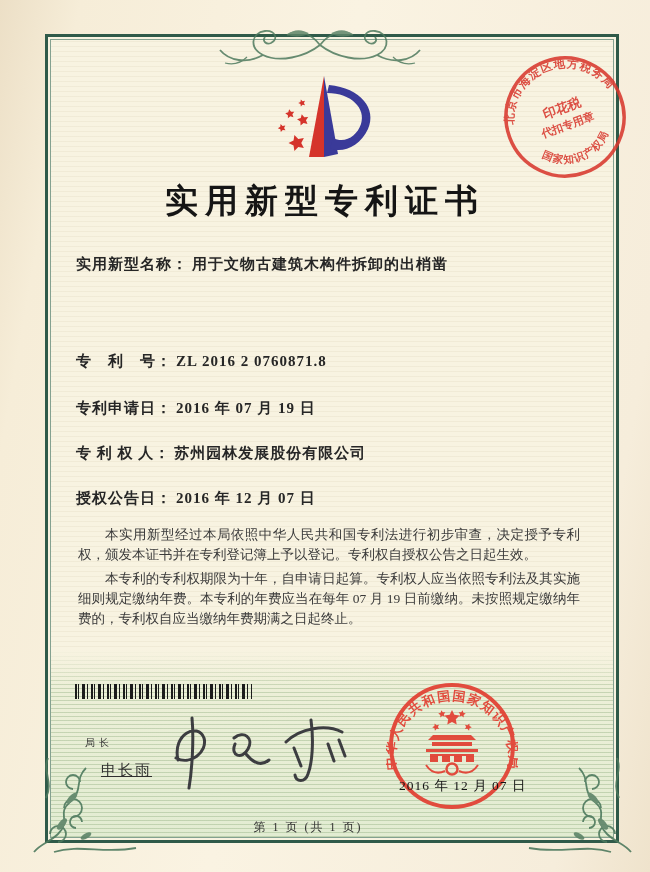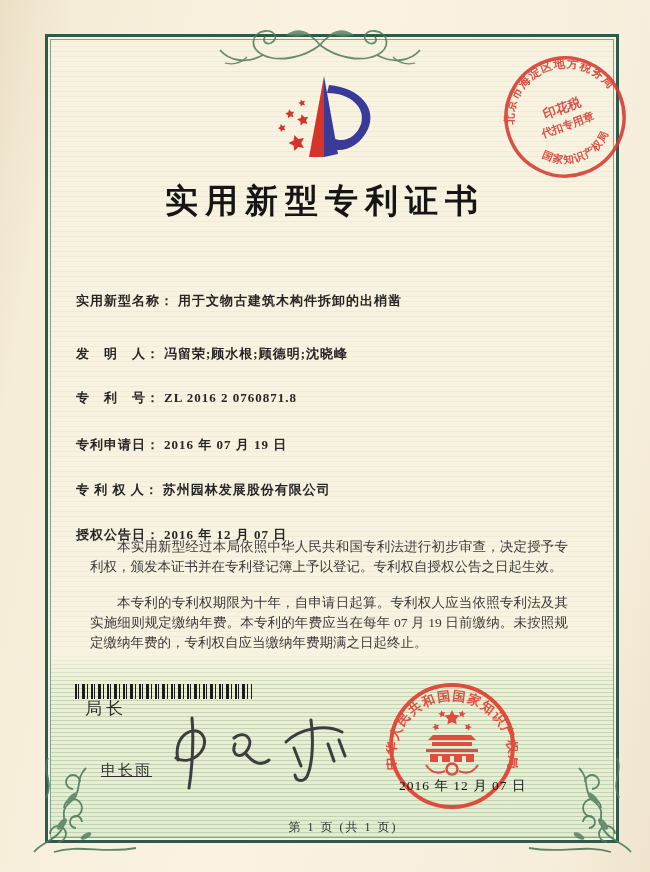--- a/index.html
+++ b/index.html
@@ -18,35 +18,35 @@
   .green-zone{position:absolute; left:3px; right:3px; bottom:3px; height:188px;
     background:
       repeating-linear-gradient(0deg, rgba(112,150,96,0.30) 0 1px, transparent 1px 4px),
       linear-gradient(180deg,#eff0d9,#e2ecd2);}
   .green-zone::before{content:''; position:absolute; left:0; right:0; top:0; height:38px;
     background:linear-gradient(#f8f3e1, rgba(248,243,225,0));}
   
   .cert-number{left:75px; top:81px; font-size:14.5px; letter-spacing:2.5px; color:#3a3a3a;}
   .title{left:0; width:650px; top:179px; text-align:center; font-size:33px; font-weight:bold;
     letter-spacing:7px; color:#151515;}
-  .field{position:absolute; left:76px; font-size:13px; color:#262626; font-weight:600;
-    letter-spacing:1px; white-space:nowrap;margin-top:37px;}
+  .field{position:absolute; left:76px; font-size:15px; color:#262626; font-weight:600;
+    letter-spacing:1px; white-space:nowrap;}
   .f0{top:255px}.f1{top:308px}.f2{top:352px}.f3{top:399px}.f4{top:444px}.f5{top:489px}
   .field .val{font-weight:600; margin-left:4px;}
   .body-text{left:74px; top:521px; width:510px; font-size:13.5px; line-height:20px;
     color:#3a3a3a; text-align:justify;}
-  .body-text p{margin:16px; text-indent:2em;}
+  .body-text p{margin:4px; text-indent:2em;}
   .barcode{left:75px; top:684px; width:177px; height:15px;
     background:repeating-linear-gradient(90deg,#1c1c1c 0 2px,transparent 2px 3px,#1c1c1c 3px 4px,
       transparent 4px 7px,#1c1c1c 7px 10px,transparent 10px 12px,#1c1c1c 12px 13px,transparent 13px 16px);}
-  .director-title{left:85px; top:697px; font-size:17px; letter-spacing:4px; color:#2e2e2e;}
+  .director-title{left:85px; top:736px; font-size:10px; letter-spacing:4px; color:#2e2e2e;}
   .director-name{left:101px; top:761px; font-size:15px; letter-spacing:2px; color:#2e2e2e;text-decoration:underline;}
   .seal-date{left:399px; top:777px; font-size:13.5px; color:#141414; letter-spacing:1px; z-index:6;}
   .footer{left:45px; width:526px; top:819px; text-align:center; font-size:12px;
-    letter-spacing:2px; color:#2f2f2f;margin-left:35px;}
+    letter-spacing:2px; color:#2f2f2f;}
   
   #logo-svg{left:245px; top:73px;}
   #tax-stamp{left:499px; top:51px; transform:rotate(-20deg); transform-origin:center; z-index:5;}
   #office-seal{left:386px; top:680px; z-index:5;}
   #signature{left:148px; top:708px; z-index:4;}
   #fl-top{left:217px; top:17px; z-index:3;}
   #corner-left{left:24px; top:756px; z-index:2;}
   #corner-right{left:521px; top:756px; transform:scaleX(-1); z-index:2;}
 </style>
 </head>
@@ -136,23 +136,20 @@
       </text>
       <text x="66" y="61" text-anchor="middle" font-size="13" font-weight="bold" fill="#d8382e">印花税</text>
       <text x="66" y="78" text-anchor="middle" font-size="11" font-weight="bold" fill="#d8382e">代扣专用章</text>
     </g>
   </svg>
 
   <div class="abs title">实用新型专利证书</div>
 
   <div class="field f0">
     <span>实用新型名称：</span><span class="val">用于文物古建筑木构件拆卸的出梢凿</span>
-  </div>
-  <div class="field f1">
-    <span>发　明　人：</span><span class="val">冯留荣;顾水根;顾德明;沈晓峰</span>
   </div>
   <div class="field f2">
     <span>专　利　号：</span><span class="val">ZL 2016 2 0760871.8</span>
   </div>
   <div class="field f3">
     <span>专利申请日：</span><span class="val">2016 年 07 月 19 日</span>
   </div>
   <div class="field f4">
     <span>专 利 权 人：</span><span class="val">苏州园林发展股份有限公司</span>
   </div>

